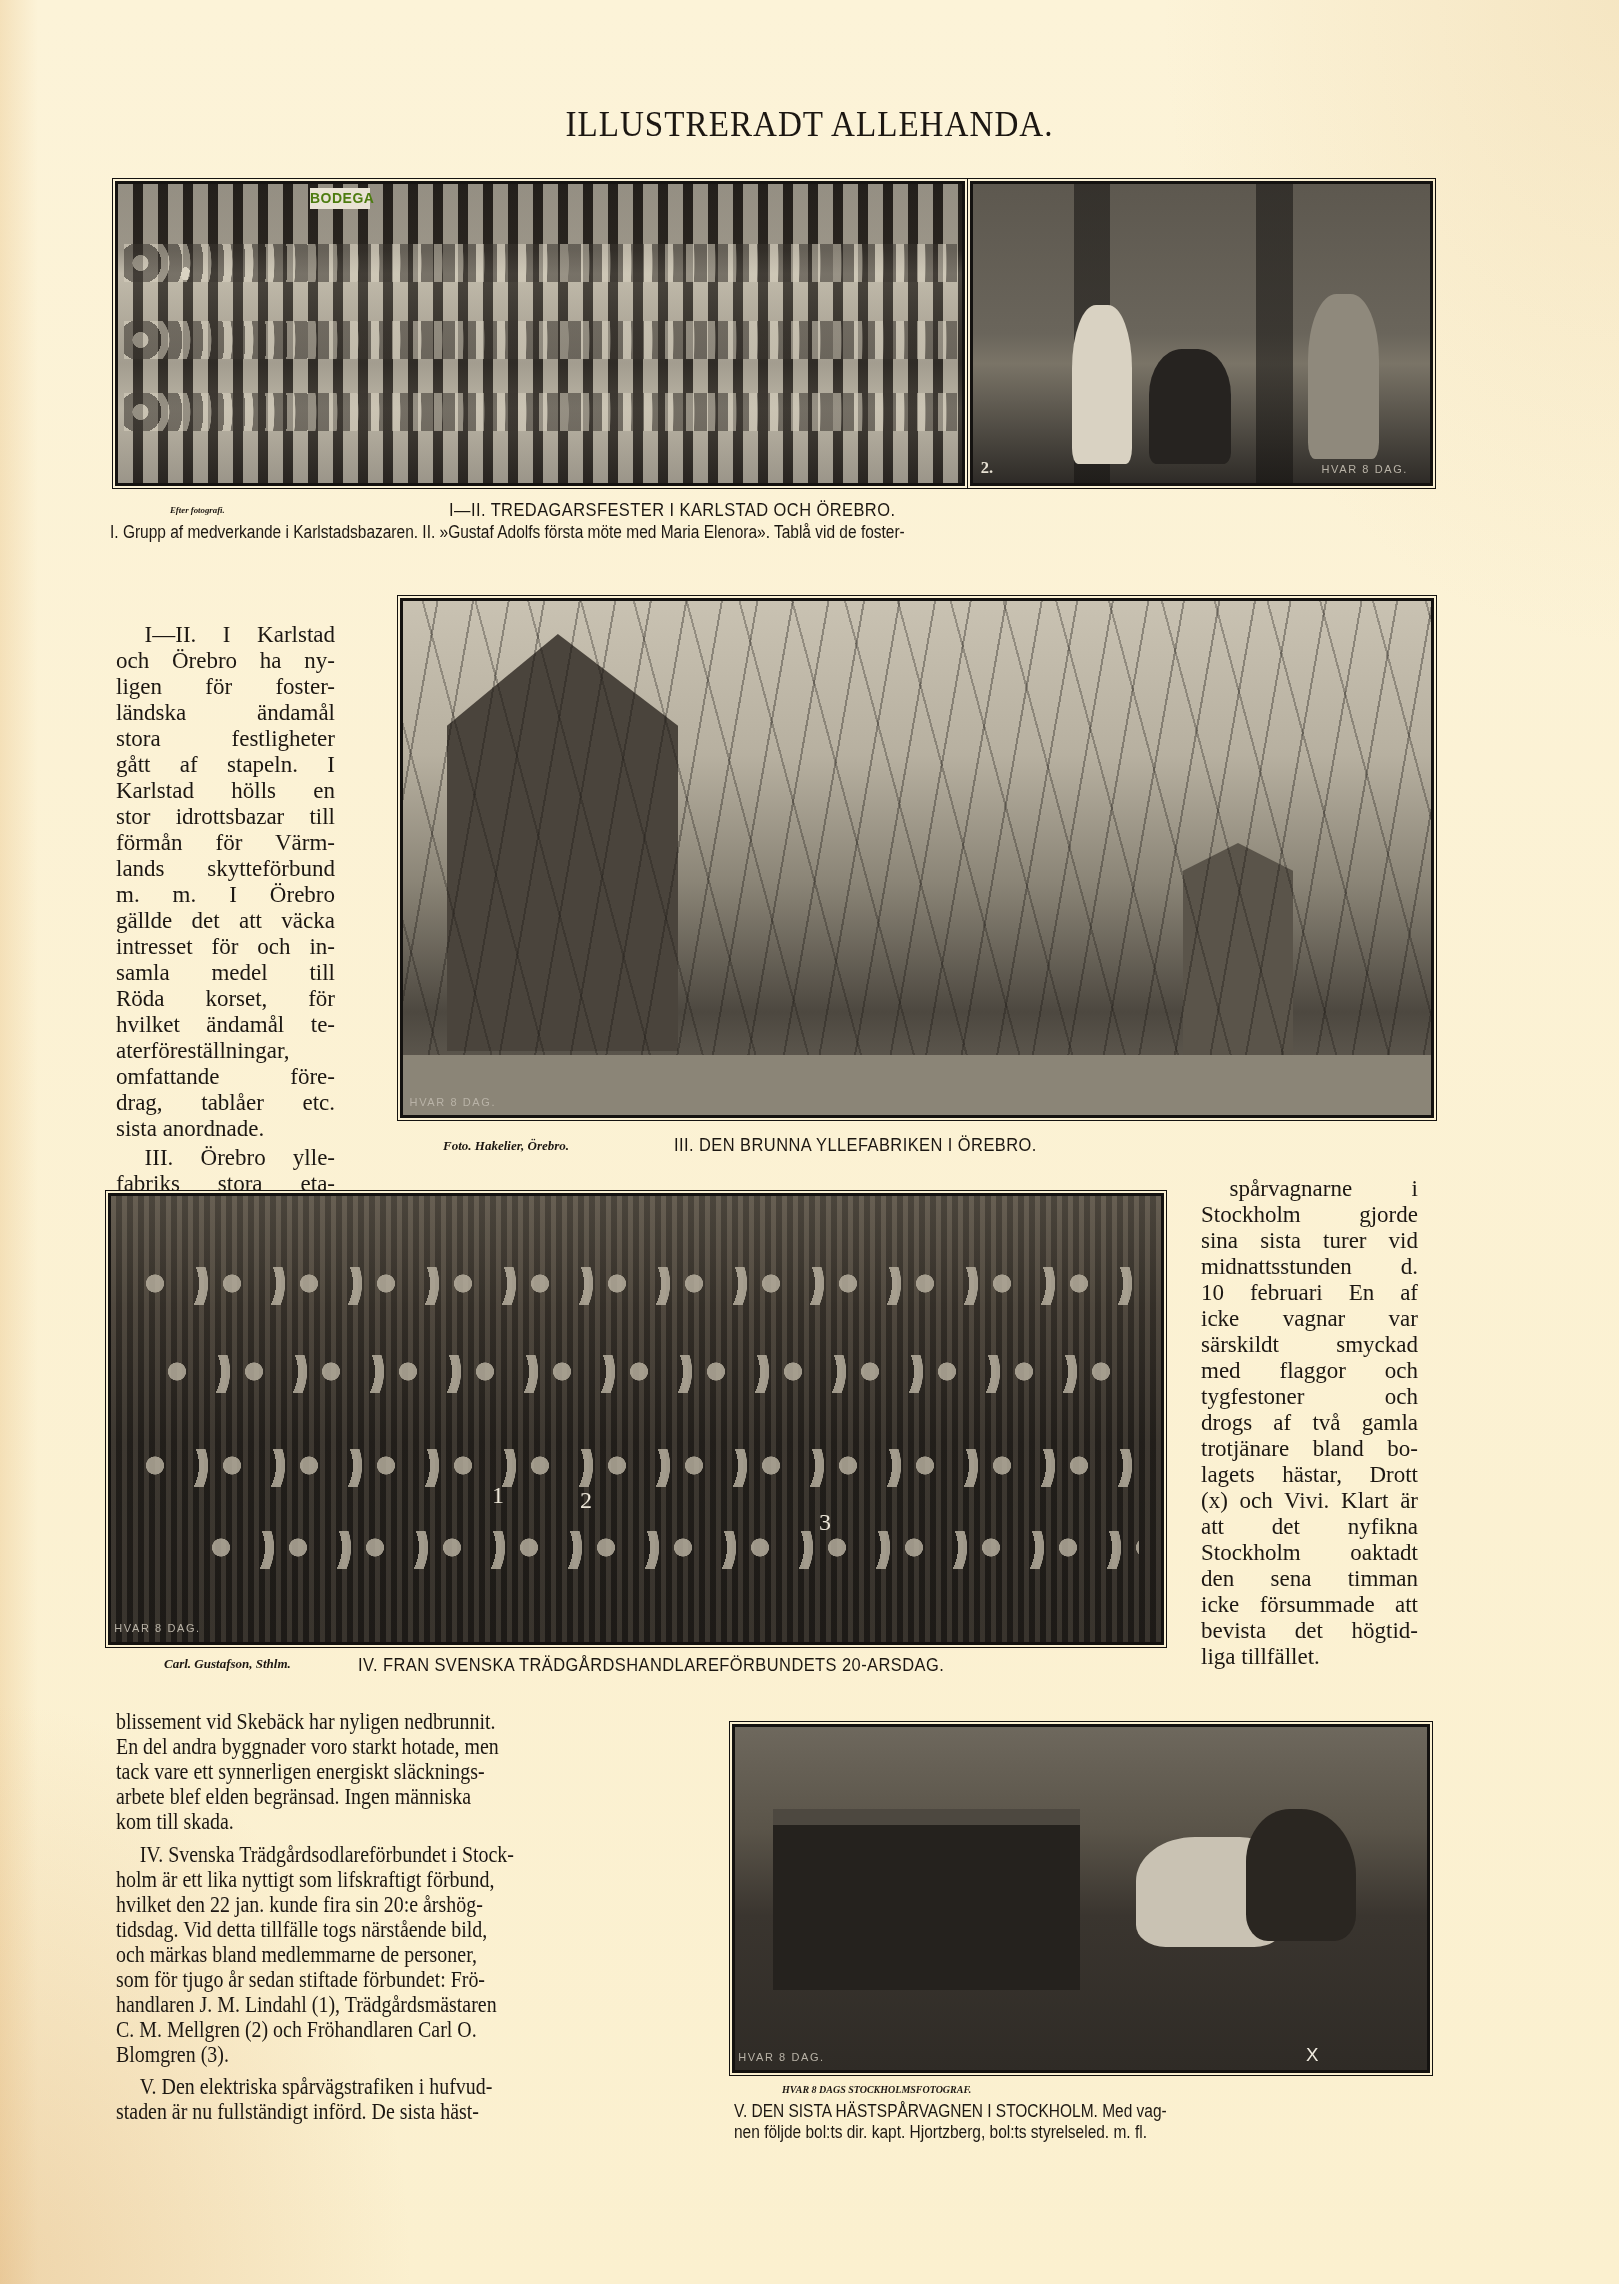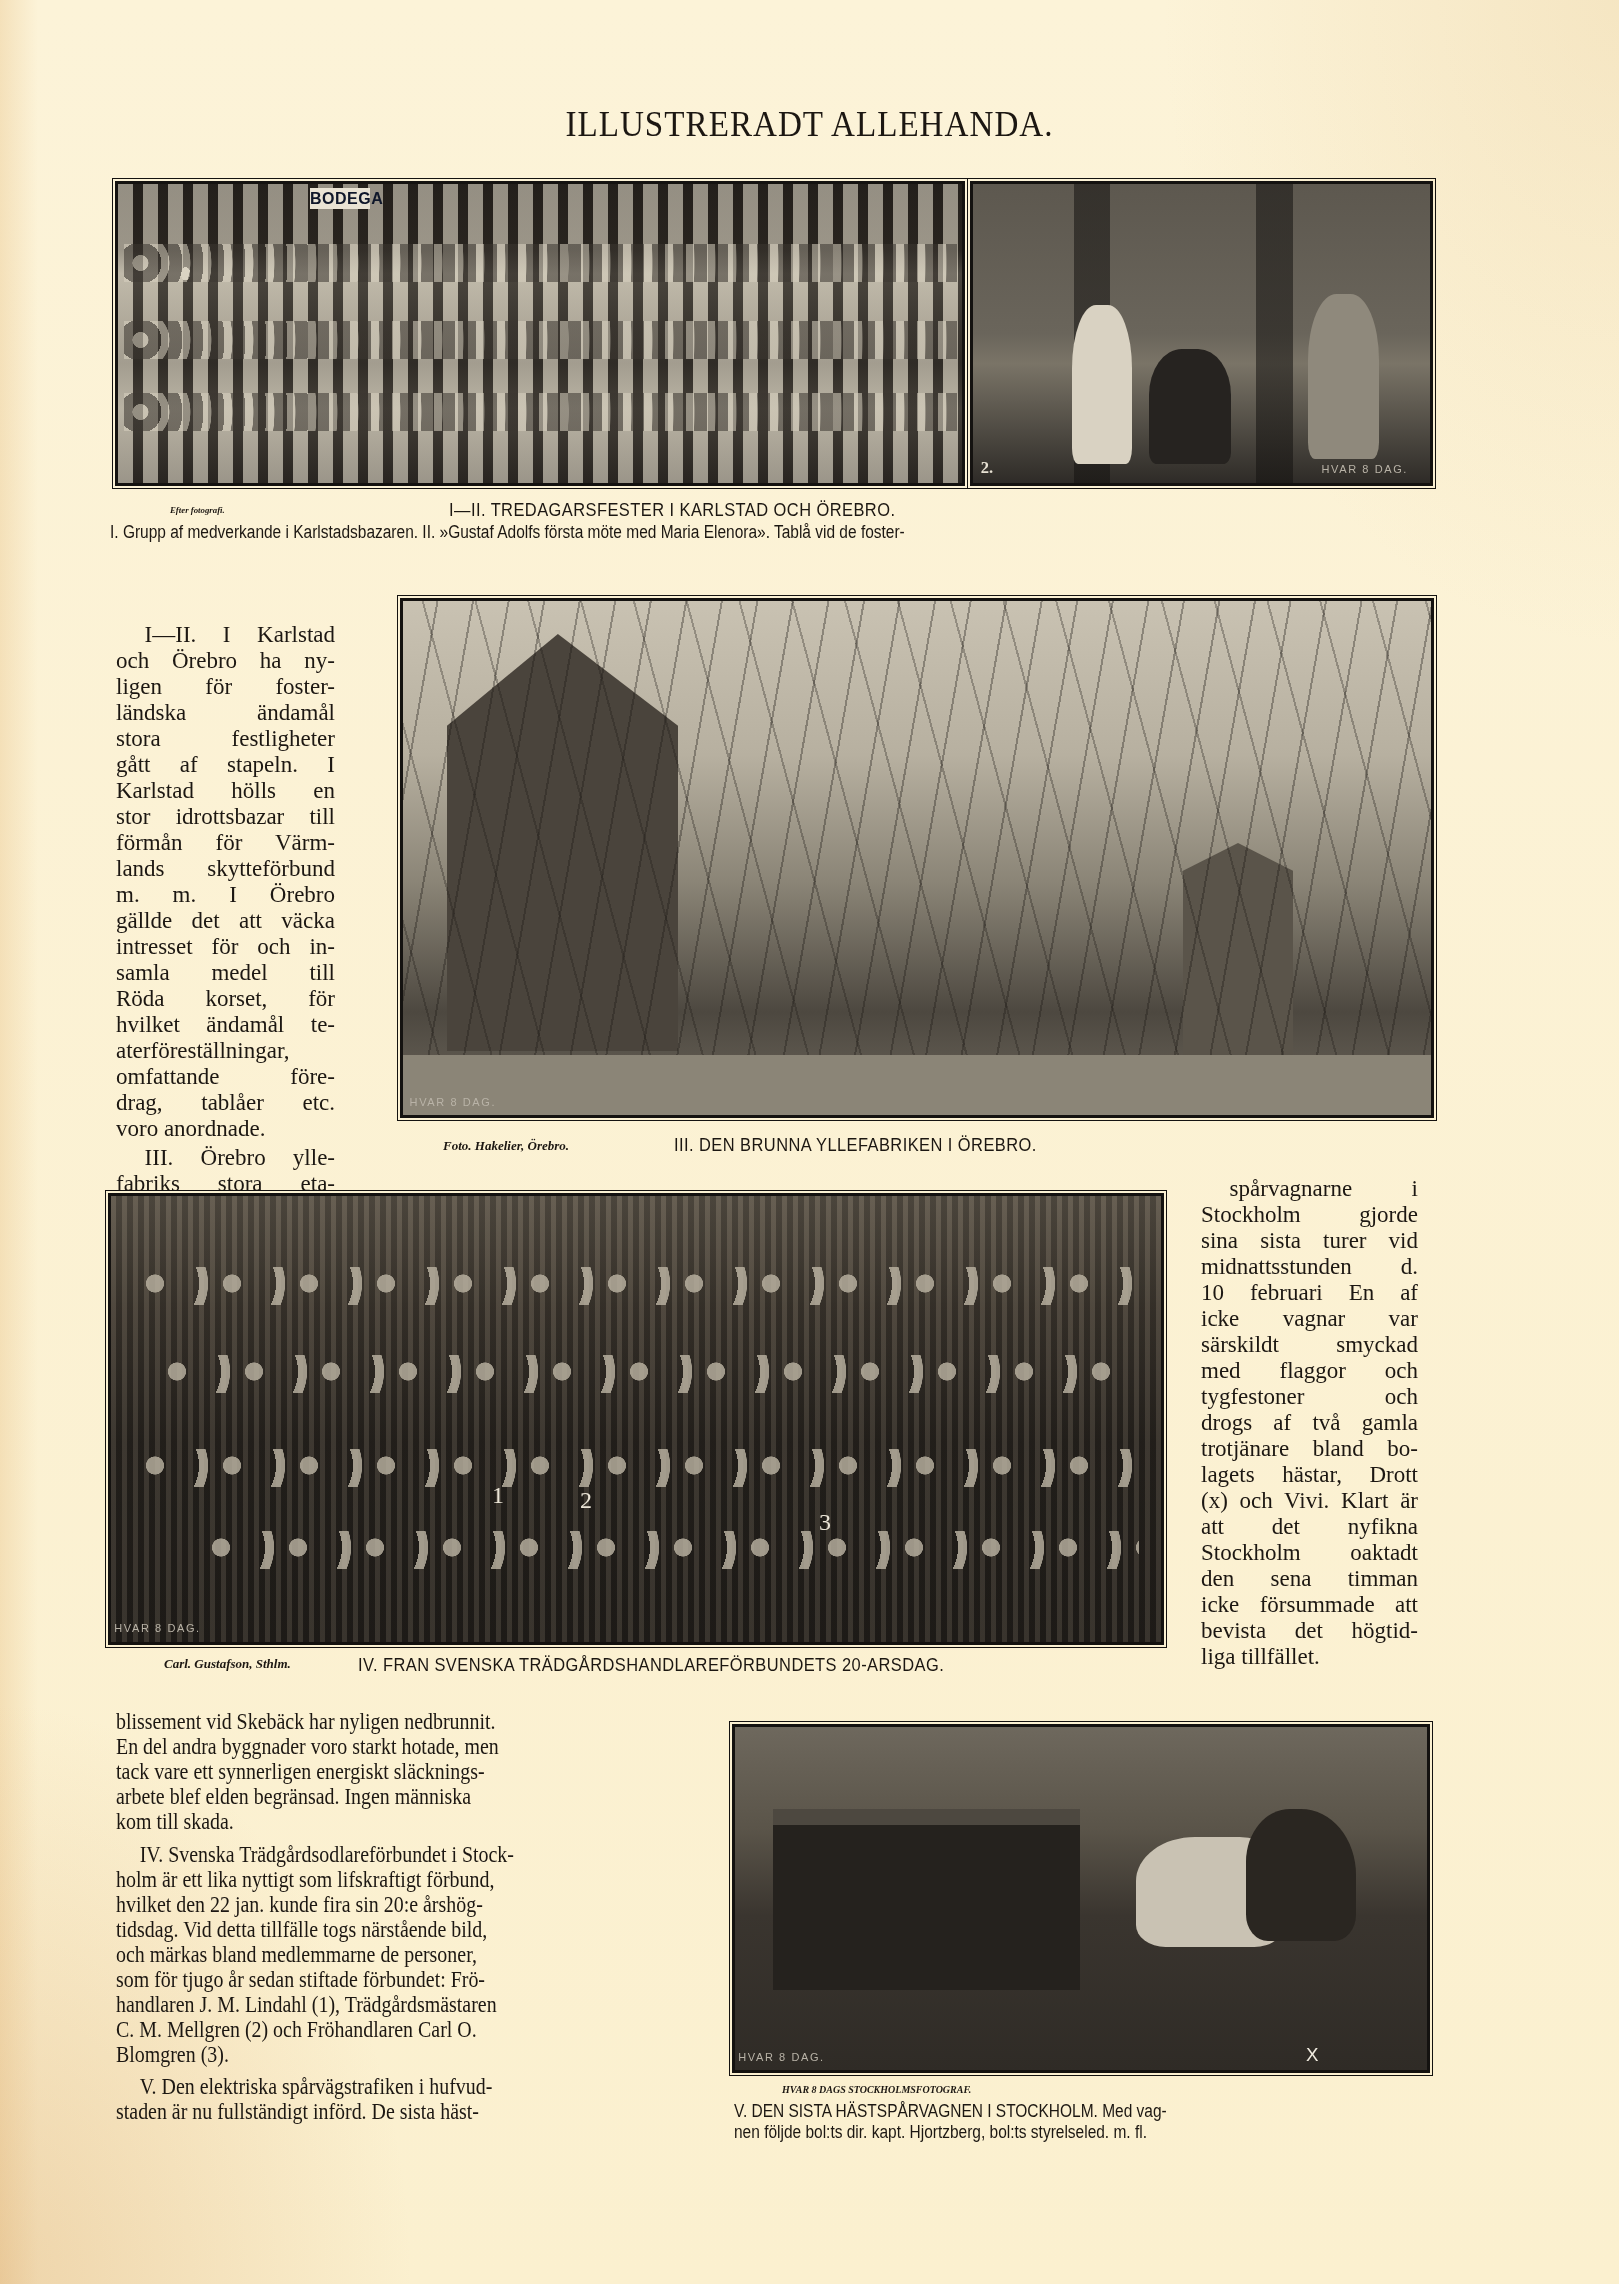--- a/index.html
+++ b/index.html
@@ -42,22 +42,22 @@
 
   
   .p1 .inner {
     background:
       radial-gradient(ellipse 7.7px 11px at 8% 30%, #ddd6c6 60%, transparent 62%),
       repeating-linear-gradient(90deg, rgba(235,228,210,0.55) 0 15.4px, rgba(30,26,22,0.6) 15.4px 25px),
       linear-gradient(180deg, #2b2722 0%, #3a352e 22%, #8d877a 30%, #6b655a 45%, #4b463e 60%, #7e786c 75%, #393530 100%);
   }
   .p1 .bodega {
     position: absolute; left: 192px; top: 4.4px; width: 60px; height: 21px;
-    background: #e9e3d4; color: #0f172a; font-family: "Liberation Sans", sans-serif;
-    font-weight: bold; font-size: 16px; text-align: center; line-height: 21px; letter-spacing: 0.5px;
+    background: #e9e3d4; color: #4d7c0f; font-family: "Liberation Sans", sans-serif;
+    font-weight: bold; font-size: 14px; text-align: center; line-height: 21px; letter-spacing: 0.5px;
   }
   .p1 .row { position: absolute; left: 5.5px; right: 5.5px; height: 38px;
     background: repeating-radial-gradient(circle at 16.5px 19px, #d8d1c0 0 7.7px, #3b3630 8.2px 21px);
     opacity: 0.55;
   }
 
   
   .p2 .inner {
     background:
       linear-gradient(90deg, transparent 0 22%, rgba(20,18,16,0.55) 22% 30%, transparent 30% 62%, rgba(20,18,16,0.55) 62% 70%, transparent 70%),
@@ -179,21 +179,21 @@
   <span class="ln">lands skytteförbund</span>
   <span class="ln">m. m. I Örebro</span>
   <span class="ln">gällde det att väcka</span>
   <span class="ln">intresset för och in-</span>
   <span class="ln">samla medel till</span>
   <span class="ln">Röda korset, för</span>
   <span class="ln">hvilket ändamål te-</span>
   <span class="ln">aterföreställningar,</span>
   <span class="ln">omfattande före-</span>
   <span class="ln">drag, tablåer etc.</span>
-  <span class="ln last">voro anordnade.</span>
+  <span class="ln last">sista anordnade.</span>
   <span class="ln indent" style="margin-top:3.3px;">III. Örebro ylle-</span>
   <span class="ln">fabriks stora eta-</span>
 </div>
 
 <div class="photo p3" style="left:400px; top:598px; width:1034px; height:520px;">
   <div class="inner"></div>
   <div class="building"></div>
   <div class="building2"></div>
   <div class="trees"></div>
   <div class="ground"></div>

